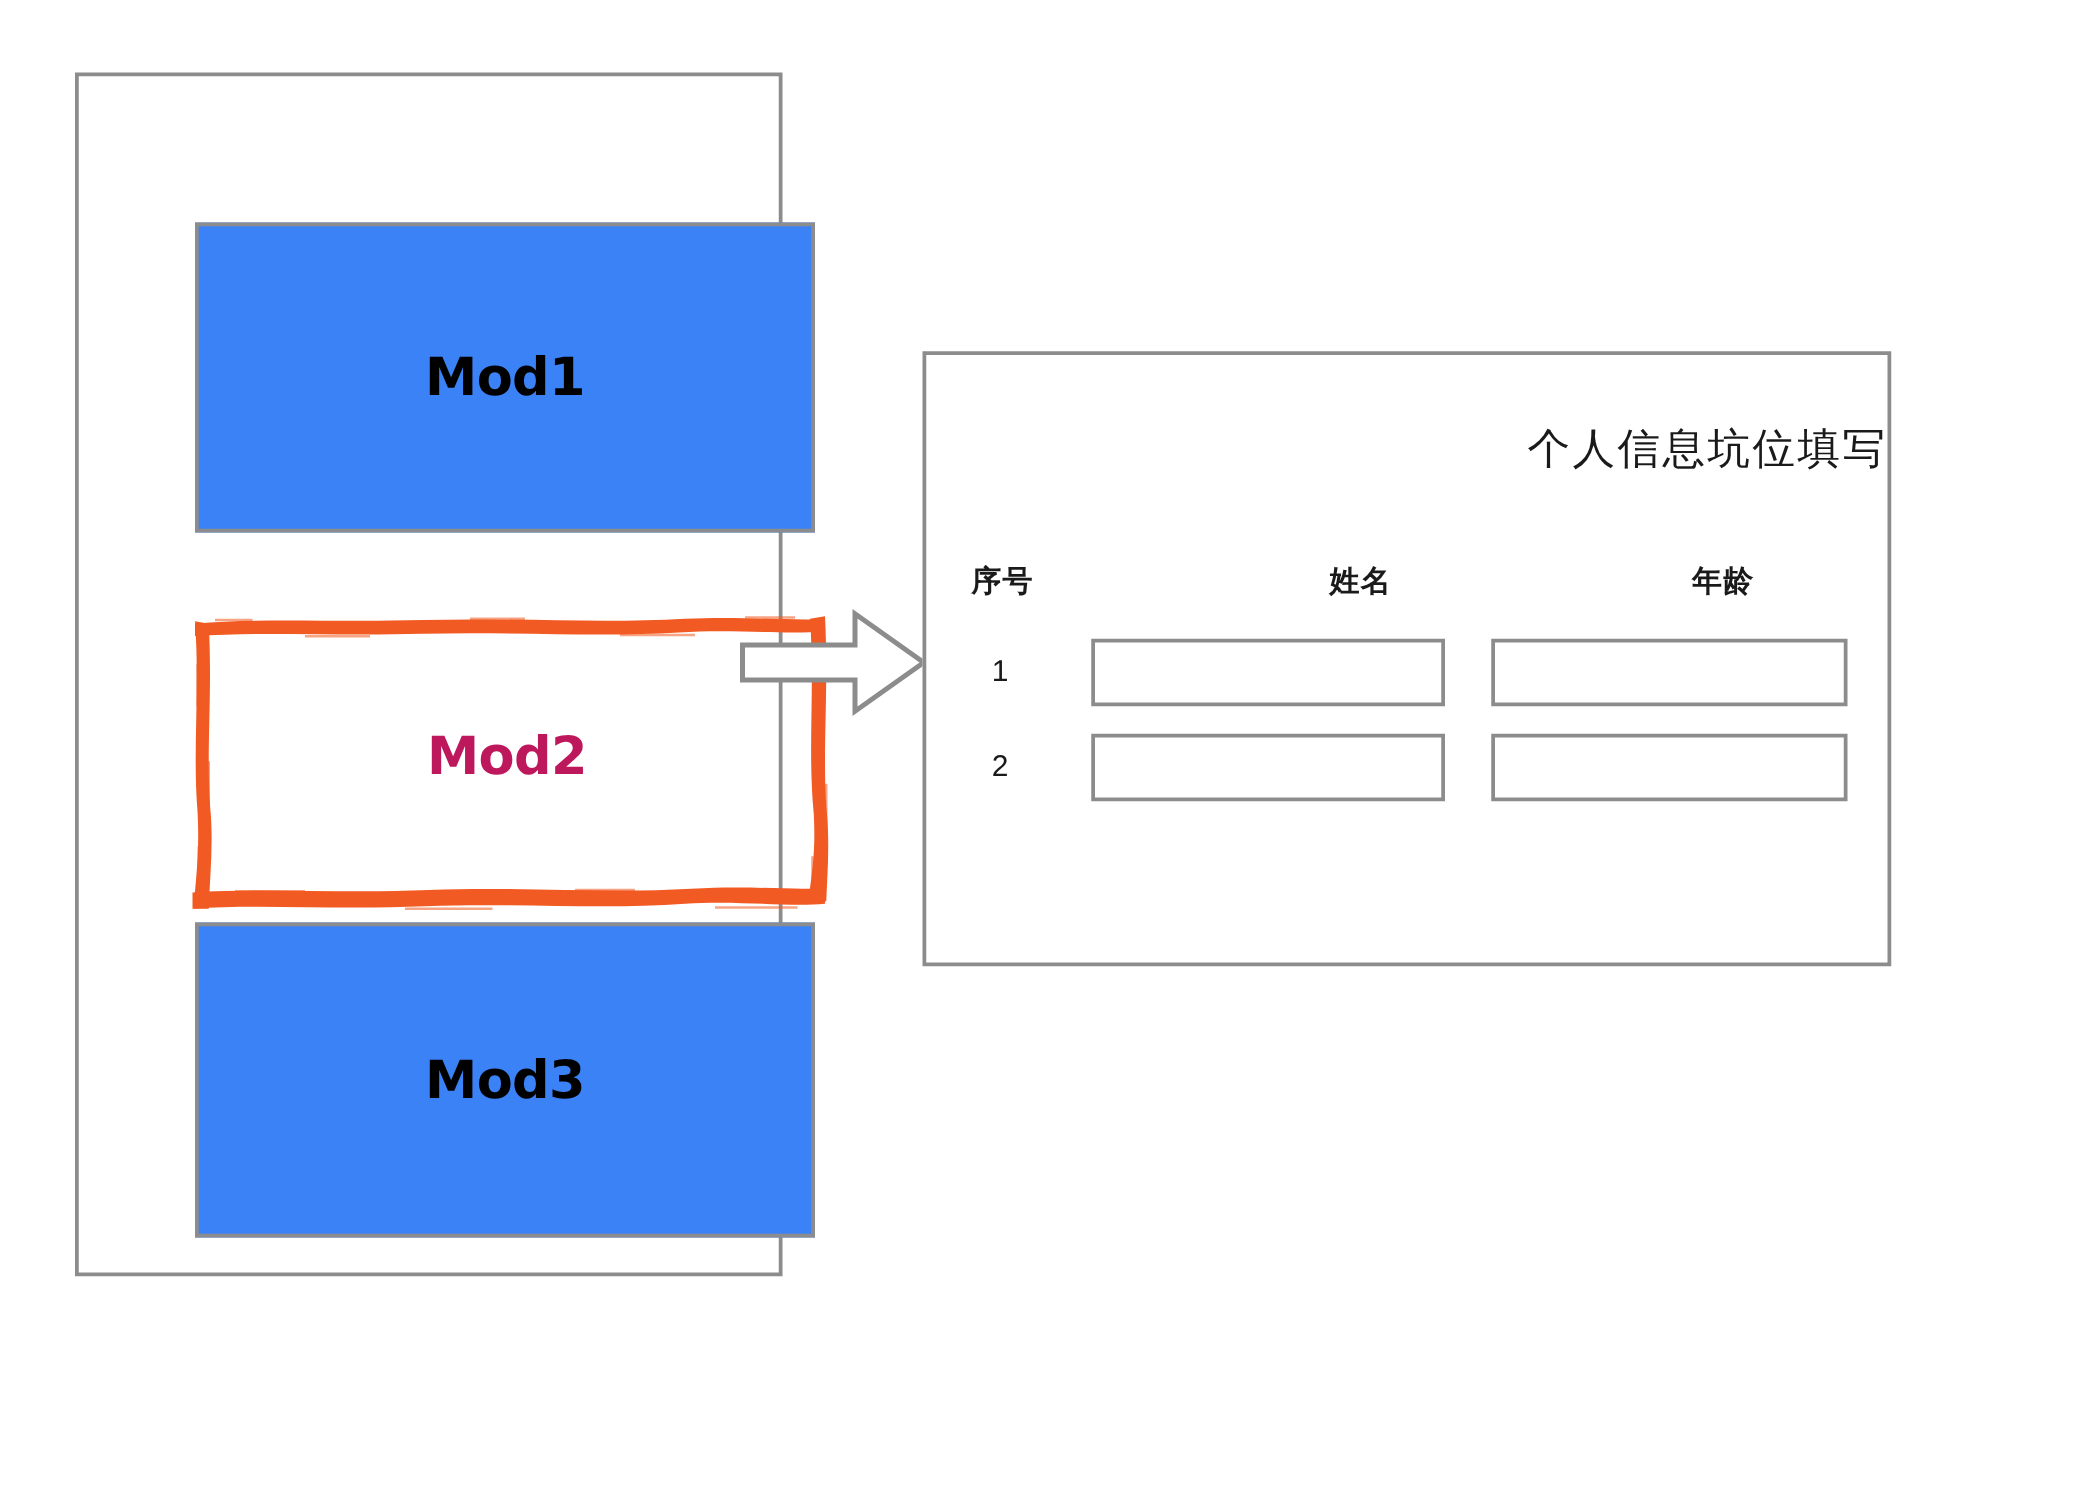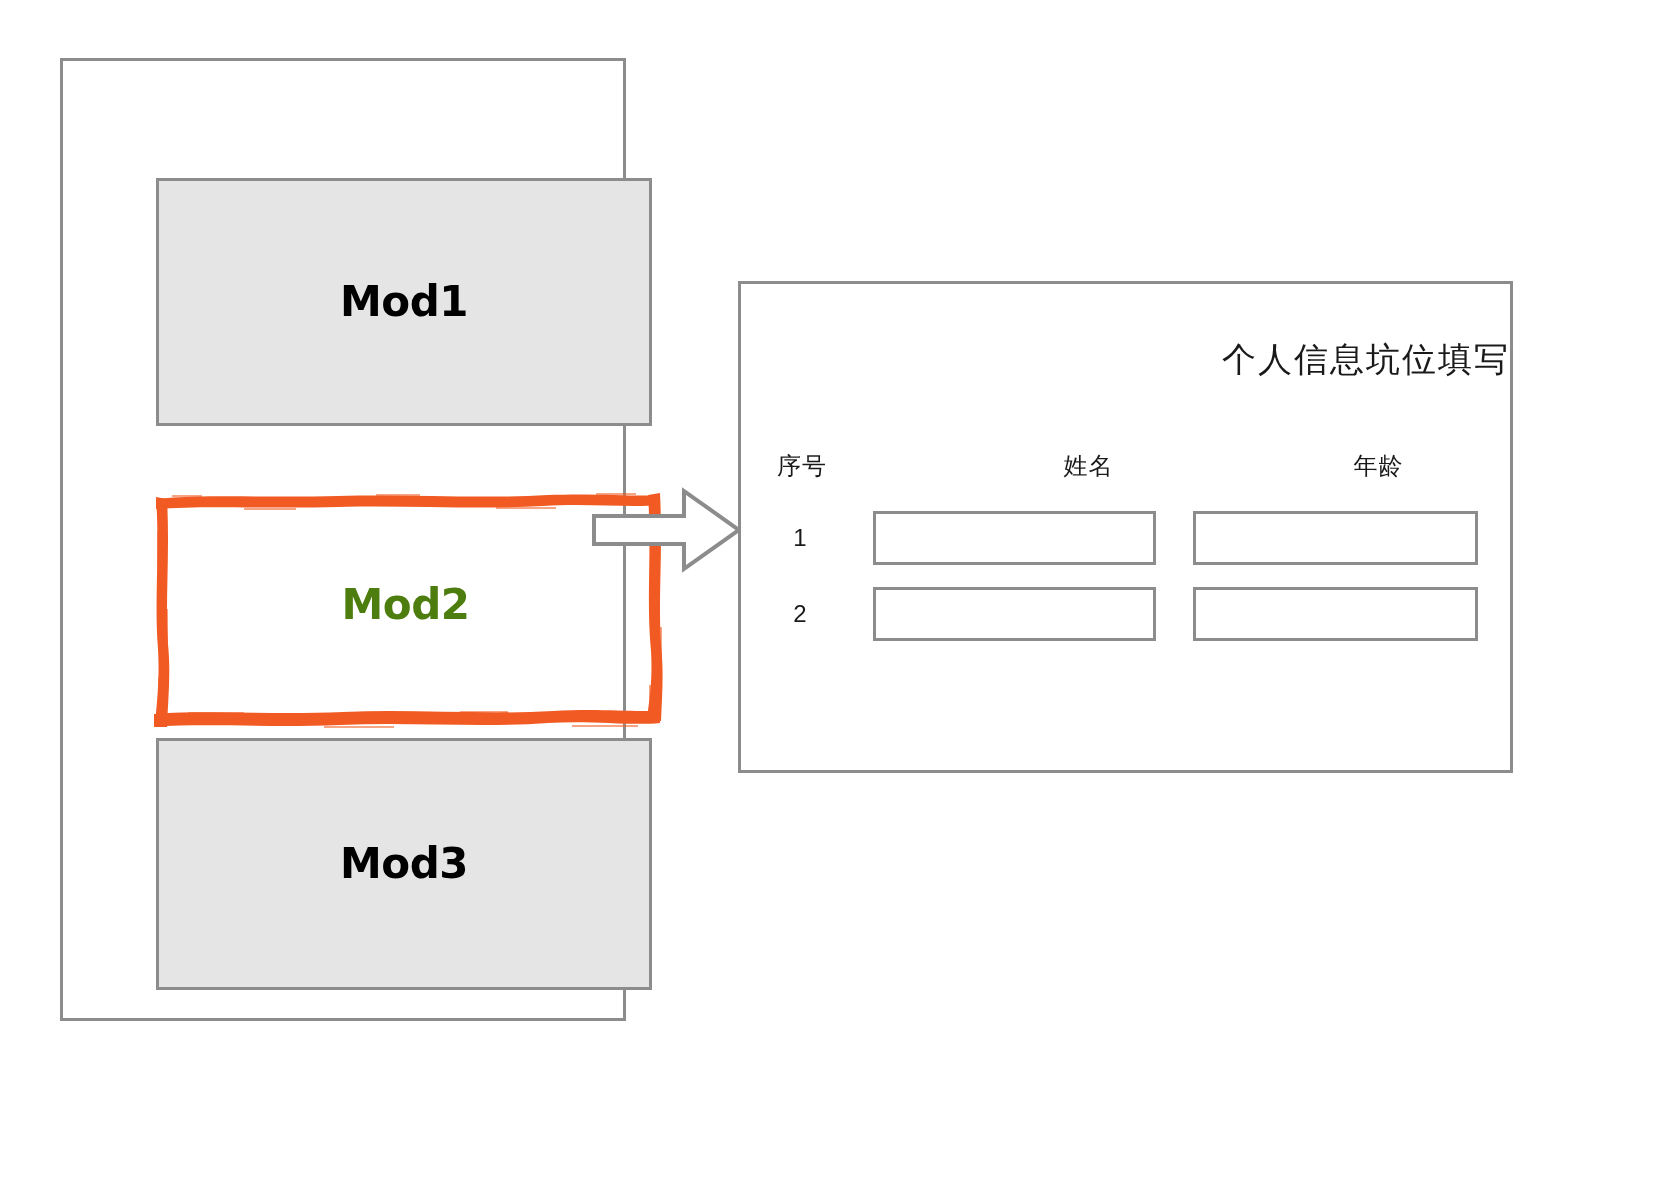--- a/index.html
+++ b/index.html
@@ -28,21 +28,21 @@
     top: 58px;
     width: 566px;
     height: 963px;
     border: 3px solid #8c8c8c;
     background: #ffffff;
   }
 
   
   .mod-box {
     border: 3px solid #8c8c8c;
-    background: #e5e5e5;
+    background: #3b82f6;
     display: flex;
     align-items: center;
     justify-content: center;
   }
   .mod-label {
     font-family: "DejaVu Sans", "Liberation Sans", sans-serif;
     font-size: 42px;
     font-weight: 600;
     letter-spacing: -0.5px;
     color: #000000;
@@ -71,21 +71,21 @@
     overflow: visible;
     pointer-events: none;
   }
   .mod2-label {
     position: relative;
     font-family: "DejaVu Sans", "Liberation Sans", sans-serif;
     font-size: 42px;
     font-weight: 600;
     letter-spacing: -0.5px;
     line-height: 1;
-    color: #4d7c0f;
+    color: #be185d;
     user-select: none;
     transform: translateY(7px);
   }
 
   
   .arrow {
     left: 592px;
     top: 486px;
     width: 150px;
     height: 88px;
@@ -127,20 +127,21 @@
     height: 46px;
   }
   .col-hdr {
     position: absolute;
     font-family: "Liberation Serif", "DejaVu Serif", serif;
     font-size: 24px;
     color: #1a1a1a;
     letter-spacing: 1px;
     line-height: 1;
     user-select: none;
+    font-weight: bold;
   }
   .col-hdr.c-index { left: 36px; }
   .col-hdr.c-name  { left: 210px; width: 275px; text-align: center; }
   .col-hdr.c-age   { left: 500px; width: 275px; text-align: center; }
 
   .data-row {
     position: relative;
     height: 76px;
   }
   .row-index {

